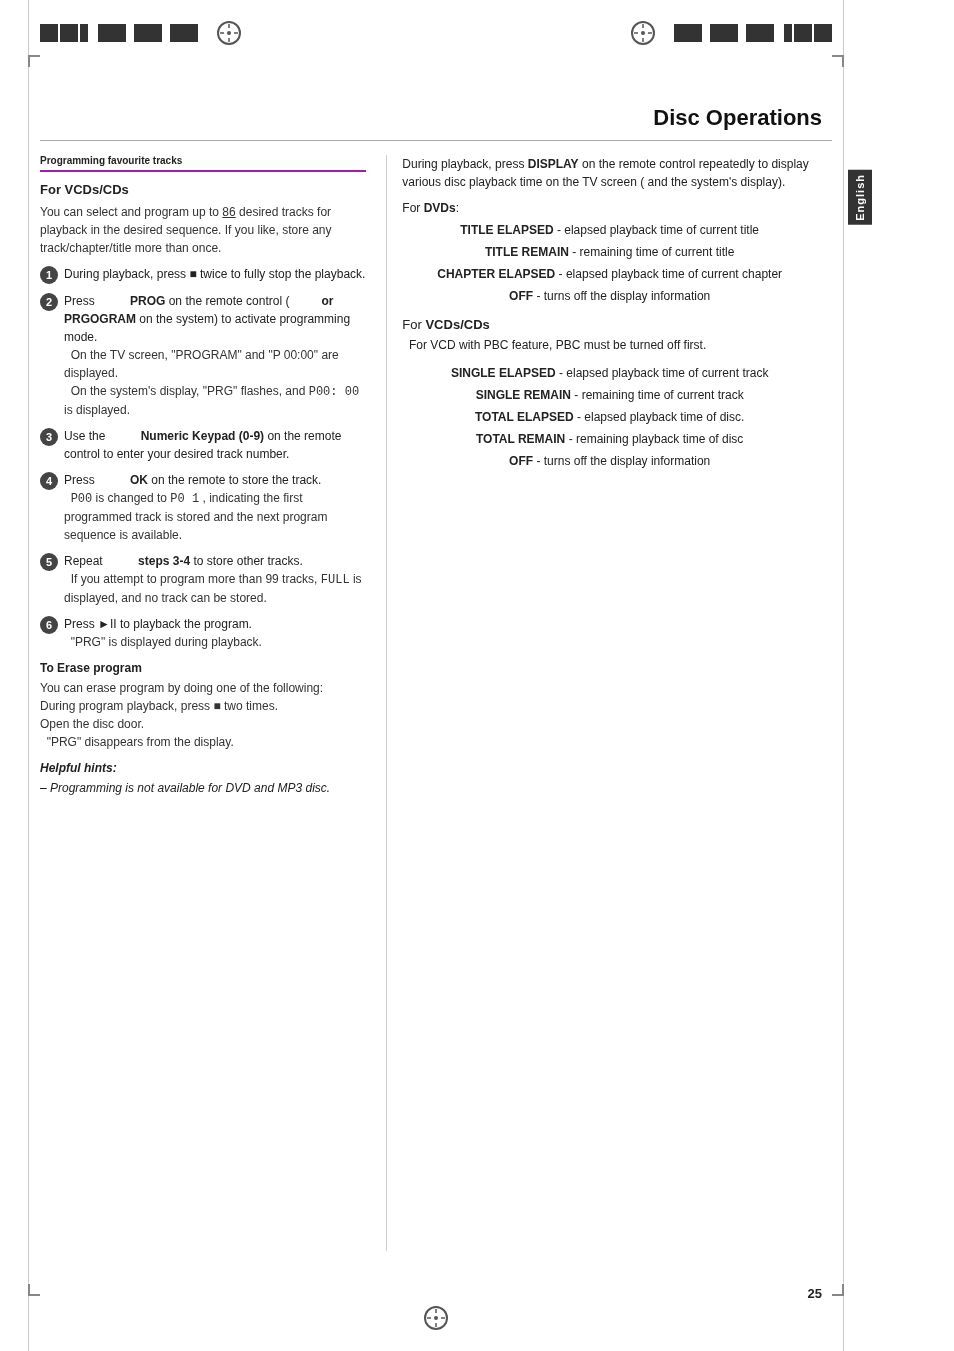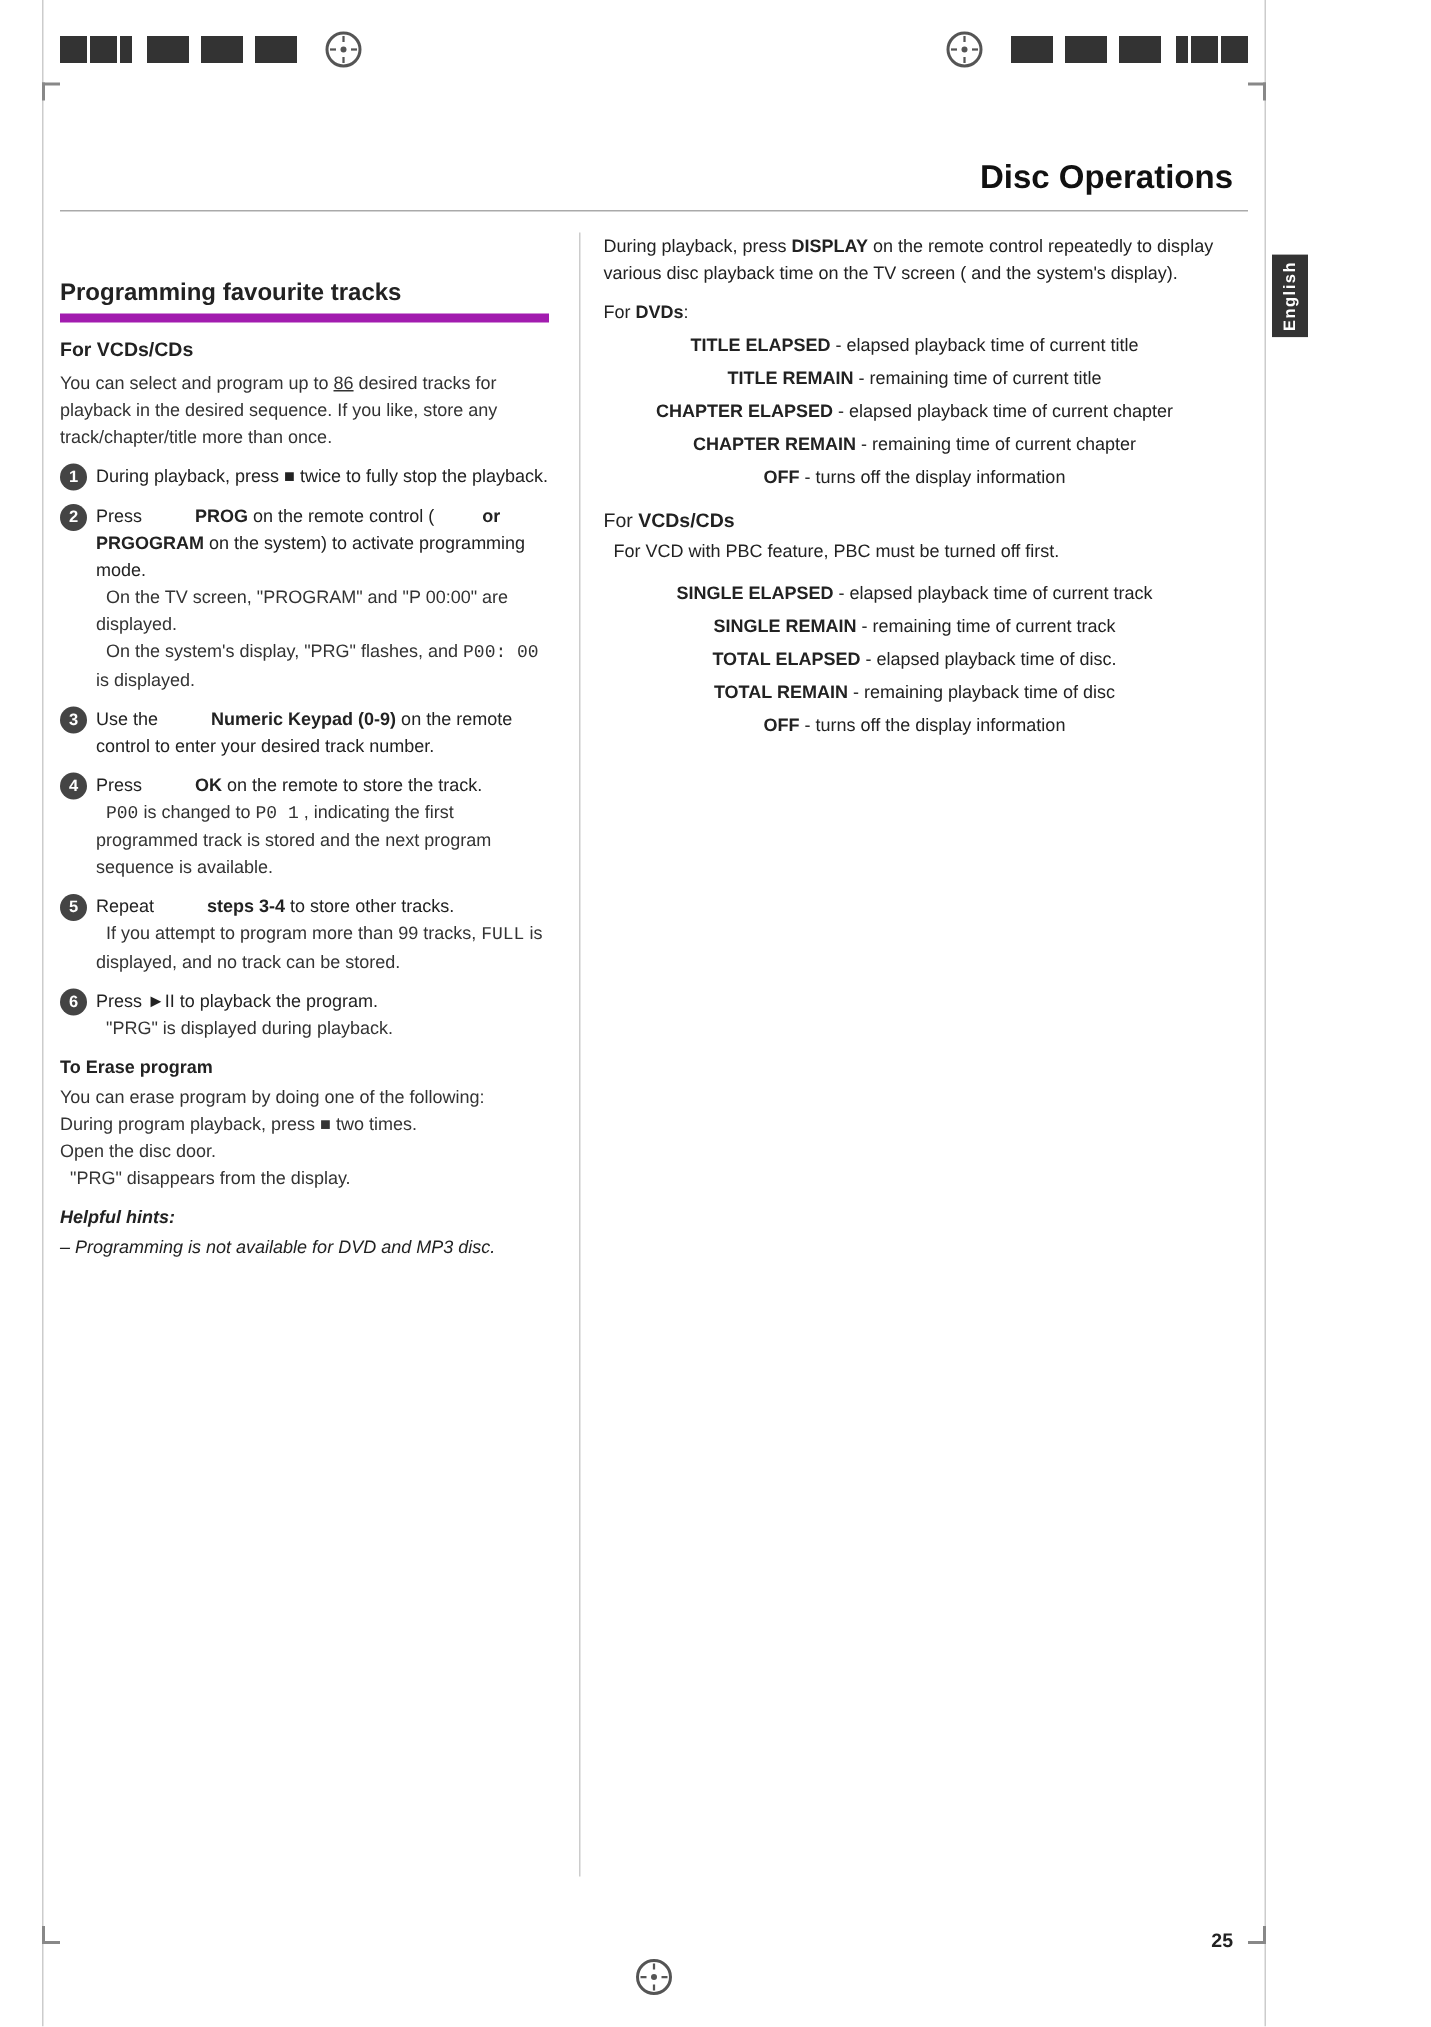--- a/index.html
+++ b/index.html
@@ -73,26 +73,25 @@
     }
 
     .right-column {
       flex: 1;
       padding-left: 15px;
       border-left: 1px solid #ccc;
     }
 
     
     .section-title {
-      font-size: 16px;
-      font-weight: bold;
-      border-bottom: 6px solid #a21caf;
+      font-size: 10px;
+      font-weight: bold;
+      border-bottom: 2px solid #a21caf;
       padding-bottom: 4px;
       margin-bottom: 10px;
-      margin-top: 32px;
     }
 
     .subsection-title {
       font-size: 13px;
       font-weight: bold;
       margin-bottom: 6px;
     }
 
     .body-text {
       font-size: 12px;
@@ -457,23 +456,20 @@
       <div class="display-item">
         <strong>TITLE ELAPSED</strong> - elapsed playback time of current title
       </div>
       <div class="display-item">
         <strong>TITLE REMAIN</strong> - remaining time of current title
       </div>
       <div class="display-item">
         <strong>CHAPTER ELAPSED</strong> - elapsed playback time of current chapter
       </div>
       <div class="display-item">
-        <strong>CHAPTER REMAIN</strong> - remaining time of current chapter
-      </div>
-      <div class="display-item">
         <strong>OFF</strong> - turns off the display information
       </div>
 
       <div style="margin-top: 12px;">
         For <strong>VCDs/CDs</strong>
       </div>
 
       <div class="display-para" style="margin-top:4px;">
         &nbsp;&nbsp;For VCD with PBC feature, PBC must be turned off first.
       </div>

